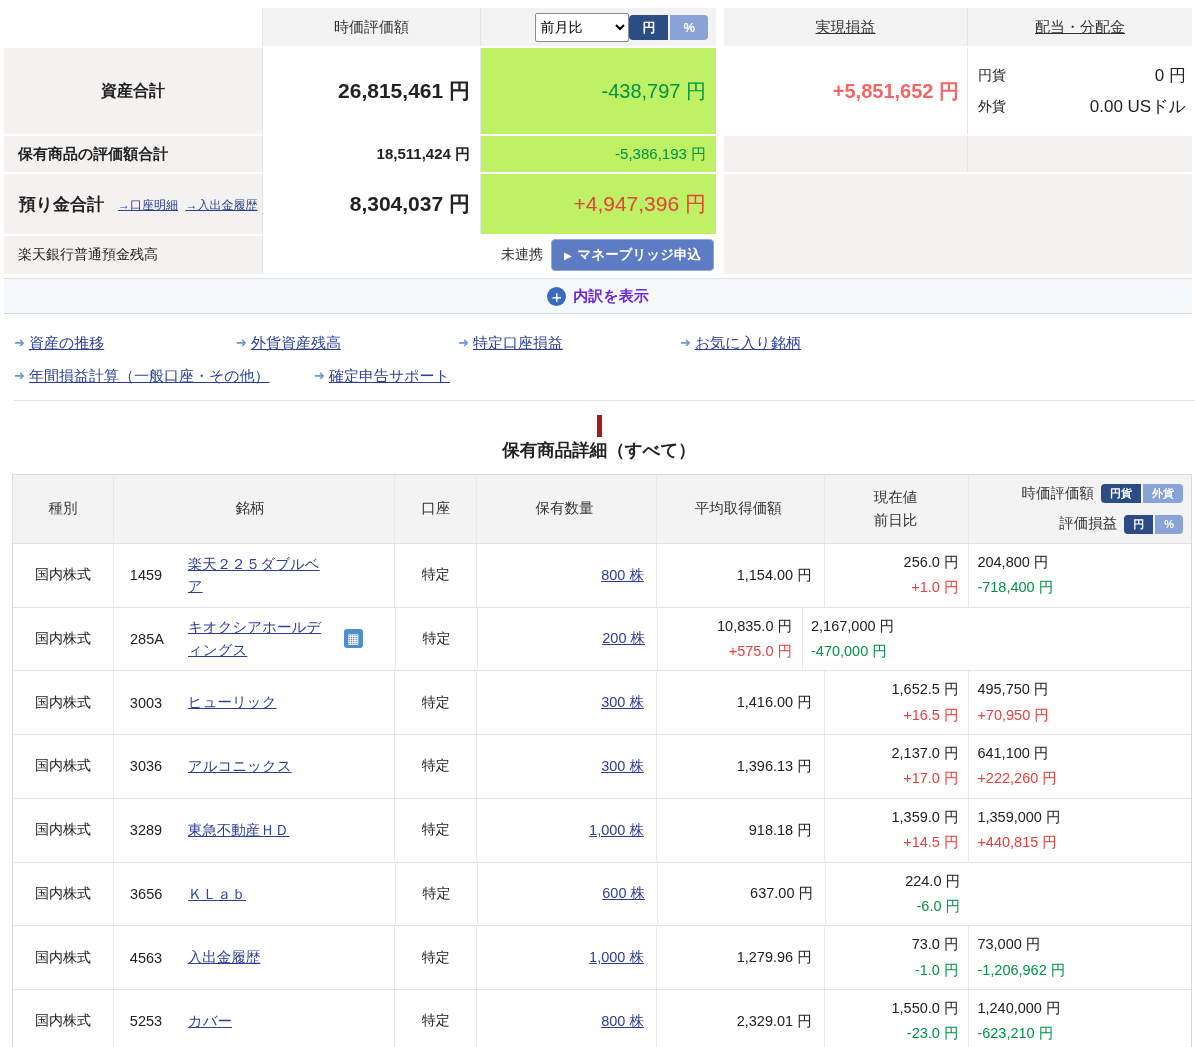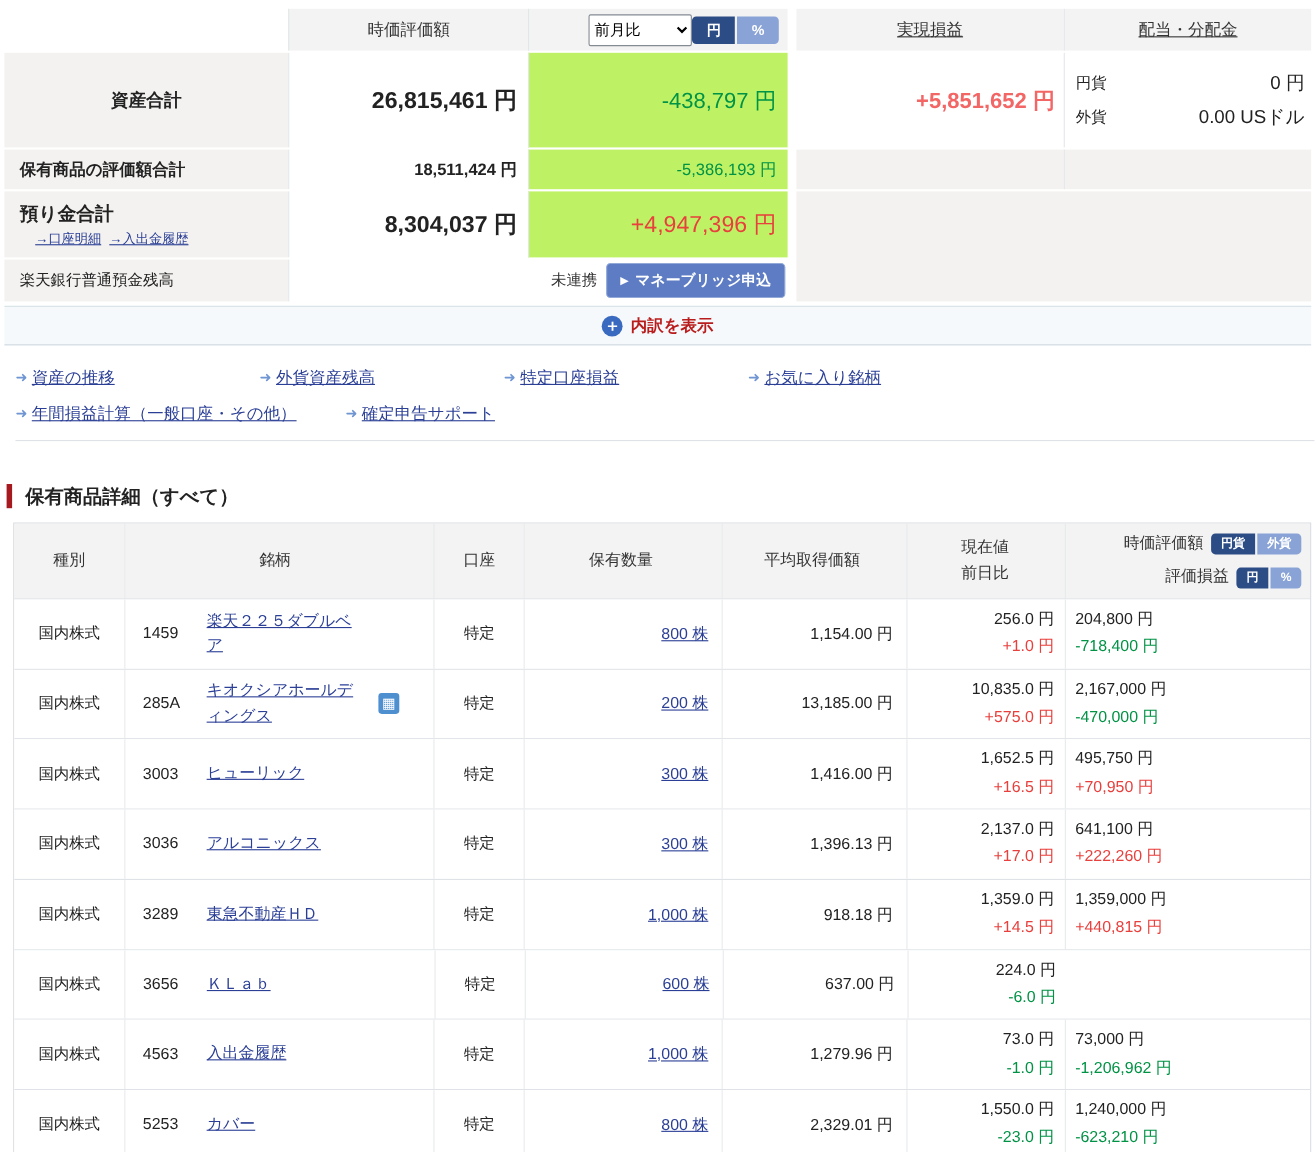--- a/index.html
+++ b/index.html
@@ -38,52 +38,52 @@
   .lab{background:var(--cellgray);width:258px;padding-left:14px;}
   .val{width:218px;background:#fff;justify-content:flex-end;padding-right:10px;border-left:1px solid var(--line);font-weight:bold;}
   .chg{flex:1;background:#bef264;justify-content:flex-end;padding-right:10px;border-left:1px solid var(--line);font-weight:normal;padding-left:31px;}
   .r1{height:86px;}
   .r1 .lab{justify-content:center;padding-left:0;font-size:16px;font-weight:bold;}
   .r1 .val{font-size:21px;} .r1 .chg{font-size:20px;}
   .r2{height:36px;}
   .r2 .lab{font-size:15px;font-weight:bold;}
   .r2 .val,.r2 .chg{font-size:15px;}
   .r3{height:60px;}
-  .r3 .lab{flex-direction:column;align-items:flex-start;justify-content:center;}
+  .r3 .lab{flex-direction:row;align-items:center;justify-content:center;}
   .r3 .lab .t{font-size:17px;font-weight:bold;}
   .r3 .lab .lnks{font-size:12px;margin:3px 0 0 14px;}
   .r3 .lab .lnks a{margin-right:4px;}
   .r3 .val,.r3 .chg{font-size:21px;}
   .r4{height:38px;}
   .r4 .lab{font-size:14px;}
   .r4 .rest{flex:1;background:#fff;justify-content:flex-end;align-items:center;padding-right:2px;gap:8px;border-left:1px solid var(--line);}
   .status{font-size:14px;color:#333;}
   .mbridge{display:inline-flex;align-items:center;gap:6px;background:#5d7cc3;border:1px solid #93a9d8;color:#fff;font-weight:bold;font-size:13.5px;padding:6px 12px;border-radius:4px;cursor:pointer;font-family:inherit;}
   .mbridge .tri{font-size:10px;}
   .rt .pl-val{width:243px;background:#fff;justify-content:flex-end;align-items:center;padding-right:8px;height:86px;font-size:20px;font-weight:bold;color:var(--realized);}
   .rt .div-cell{flex:1;background:#fff;border-left:1px solid var(--line);height:86px;flex-direction:column;justify-content:center;padding:0 6px 0 10px;}
   .div-line{display:flex;justify-content:space-between;align-items:center;width:100%;margin:4px 0;}
   .div-line .dl{font-size:14px;color:#222;}
   .div-line .dv{font-size:17px;color:#222;}
   .gray-empty{background:var(--cellgray);}
   .rt .g1{width:243px;height:36px;} .rt .g2{flex:1;height:36px;border-left:1px solid var(--line);}
   .rt .g3{width:100%;height:100px;}
   .breakdown{margin-top:2px;width:1188px;height:36px;background:#f6f9fb;border-top:1px solid #d8e1e7;border-bottom:1px solid #cfd9e0;display:flex;align-items:center;justify-content:center;gap:7px;cursor:pointer;}
   .plus{width:19px;height:19px;border-radius:50%;background:var(--accent);color:#fff;display:inline-flex;align-items:center;justify-content:center;font-size:15px;font-weight:bold;line-height:1;}
-  .breakdown .bl{color:#b91c1c;font-weight:bold;font-size:15px;}
+  .breakdown .bl{color:#6d28d9;font-weight:bold;font-size:15px;}
 
   
   .qlinks{margin:20px 0 0 10px;display:flex;flex-wrap:wrap;row-gap:14px;padding-bottom:14px;border-bottom:1px solid var(--rowline);width:1182px;}
   .qlink{display:flex;align-items:flex-start;gap:4px;font-size:15px;}
   .qlink:nth-child(-n+4){width:222px;}
   .qlink:nth-child(5){width:300px;}
   .arr{color:#6f95d2;font-weight:bold;font-size:13px;line-height:1.4;}
 
   
-  .sect{display:flex;align-items:center;gap:12px;margin:38px 0 12px 2px;}
+  .sect{display:flex;align-items:center;gap:1px;margin:14px 0 12px 2px;flex-direction:column;}
   .bar{width:5px;height:22px;background:#a6191f;}
   .sect .st{font-size:17.5px;font-weight:bold;color:#222;}
 
   
   .htable{margin-left:8px;width:1180px;border:1px solid #d7dce0;border-top:1px solid #d7dce0;}
   .h-head{display:flex;background:var(--hdrgray);min-height:68px;border-bottom:1px solid var(--rowline);}
   .h-head .hc{display:flex;align-items:center;justify-content:center;font-size:14.5px;color:#333;}
   .h-row{display:flex;min-height:57px;border-bottom:1px solid var(--rowline);background:#fff;}
   .h-row:last-child{border-bottom:none;}
   .hc{padding:6px 8px;display:flex;align-items:center;border-left:1px solid #e7eaed;}
@@ -279,21 +279,20 @@
     <div class="hc c-type">国内株式</div>
     <div class="hc c-name">
       <span class="code">285A</span>
       <a class="name" href="#">キオクシアホールディングス</a>
       <span class="cal">▦</span>
     </div>
     <div class="hc c-acct">特定</div>
     <div class="hc c-qty">
       <a href="#">200 株</a>
     </div>
-    <div class="hc c-avg">13,185.00 円</div>
     <div class="hc c-cur">
       <div>10,835.0 円</div>
       <div class="up">+575.0 円</div>
     </div>
     <div class="hc c-val">
       <div>2,167,000 円</div>
       <div class="down">-470,000 円</div>
     </div>
         </div>
         <div class="h-row">

